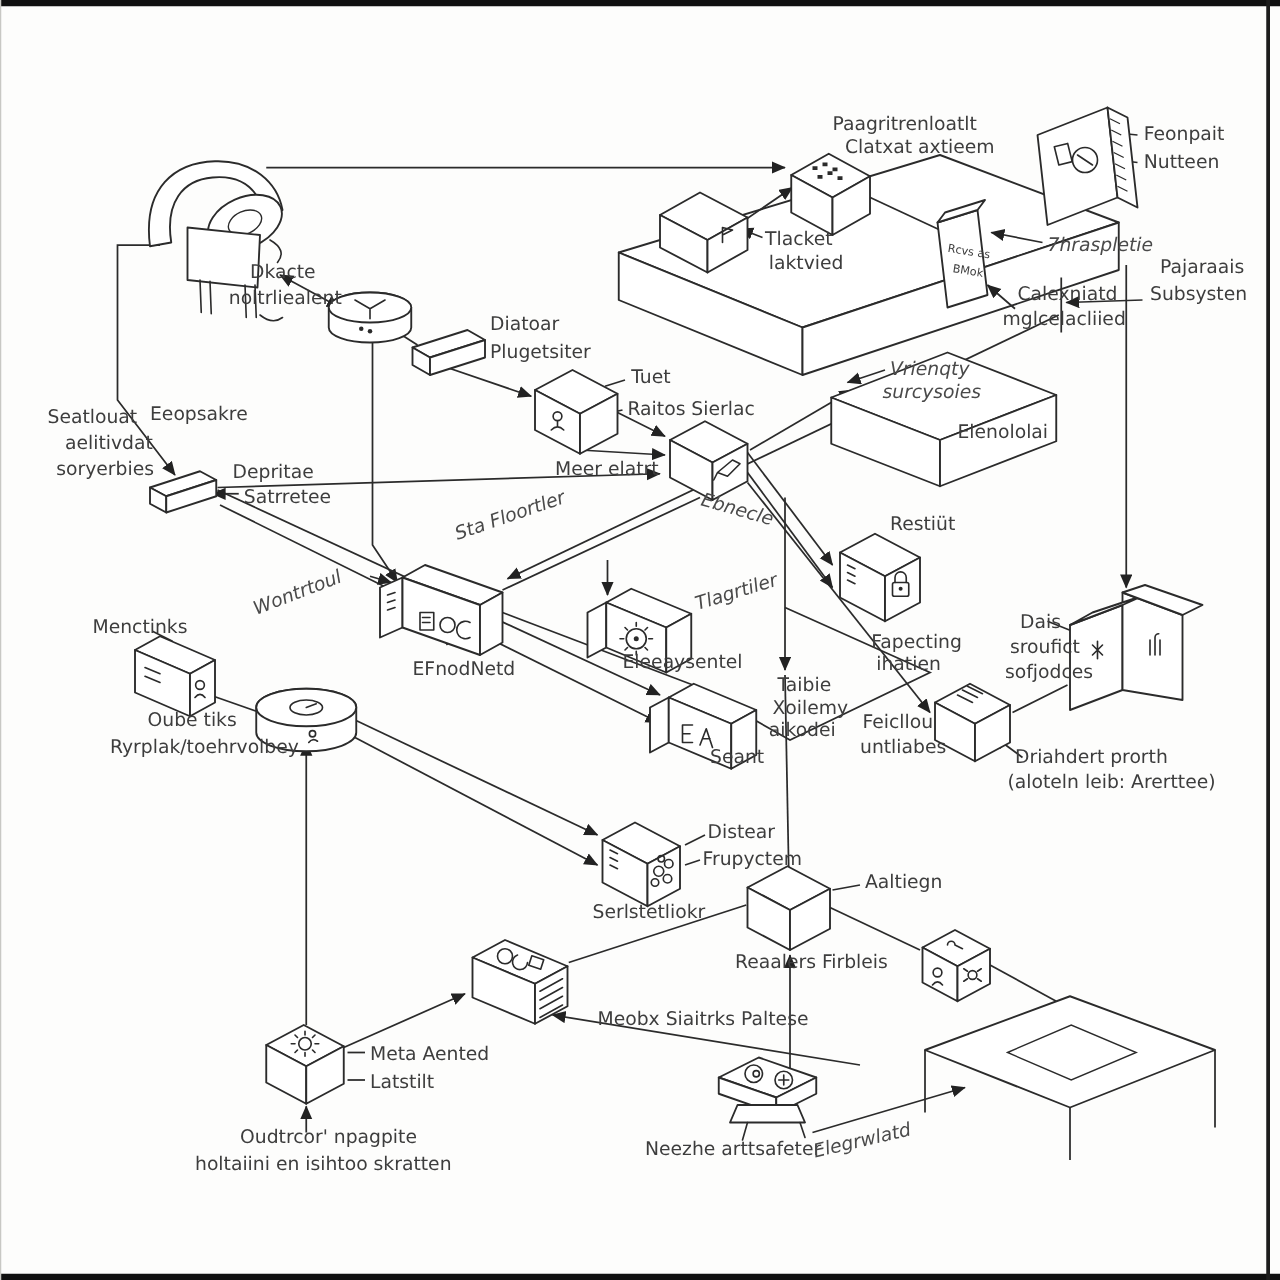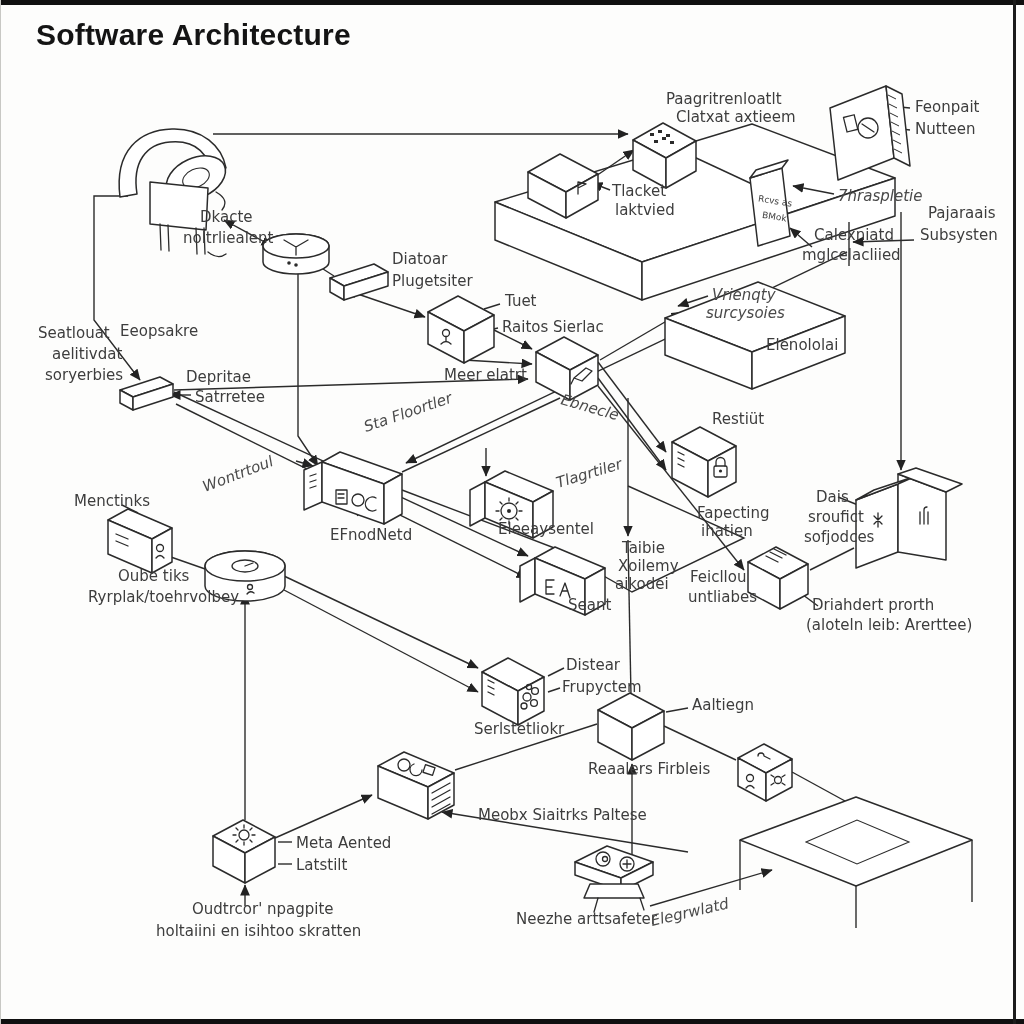--- a/index.html
+++ b/index.html
@@ -24,21 +24,20 @@
 </style>
 </head>
 <body>
 
 <div class="page">
   <div class="topbar"></div>
   <div class="botbar"></div>
   <div class="rightbar"></div>
   <div class="leftbar"></div>
 
-  <h1 class="title">Software Architecture</h1>
 
   <svg width="1024" height="1024" viewBox="0 0 1024 1024">
     <defs>
       <marker id="ah" markerWidth="9" markerHeight="8" refX="7.5" refY="3.5" orient="auto-start-reverse">
         <path d="M0,0 L8,3.5 L0,7 Z" fill="#222"></path>
       </marker>
     </defs>
 
     <g>
       <polygon class="shp" points="495,202 752,124 895,178 642,262"></polygon>

